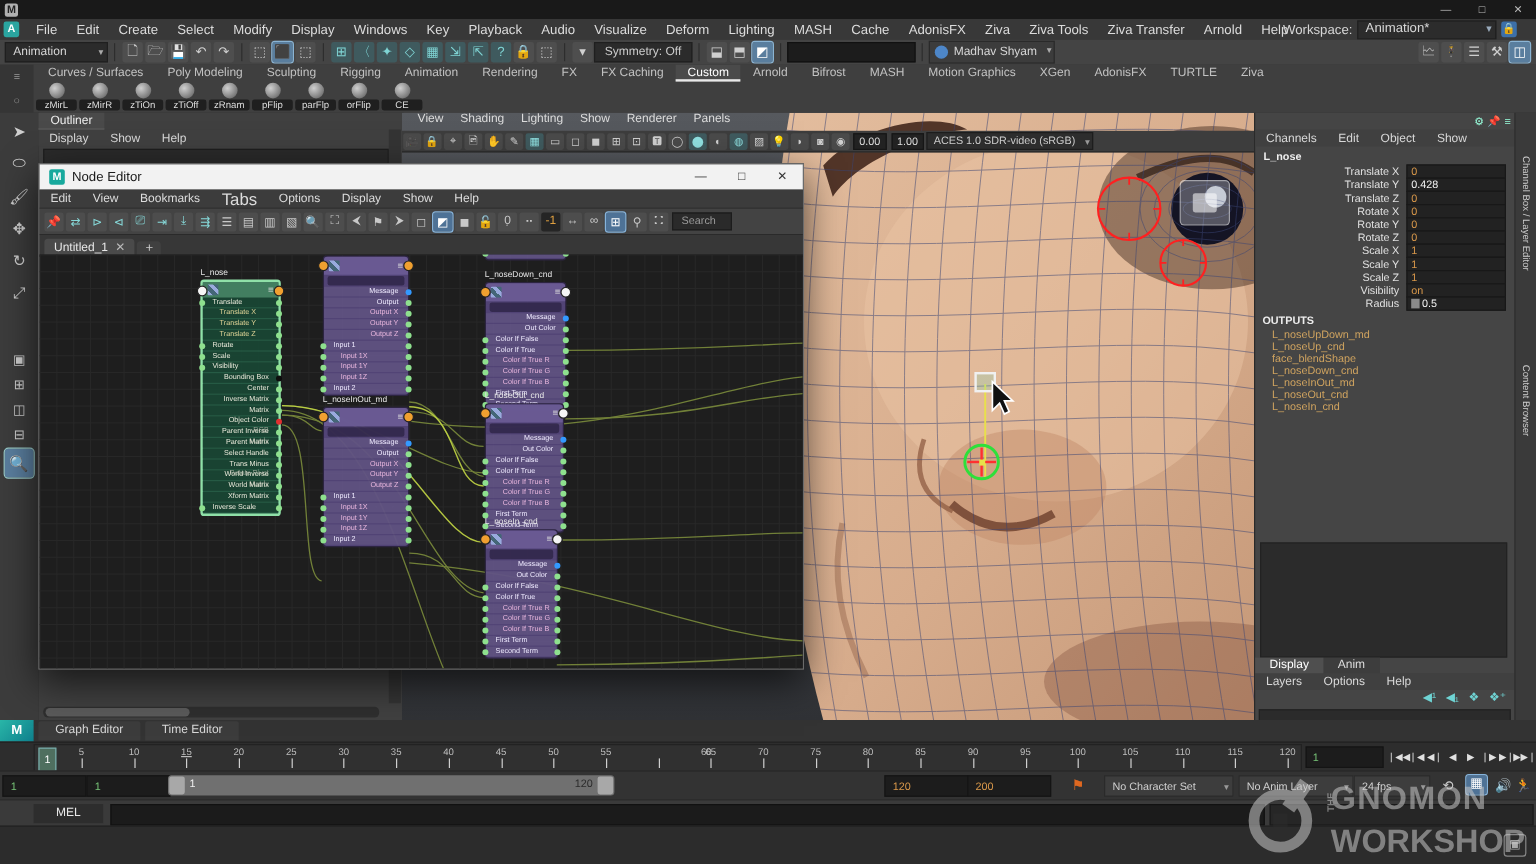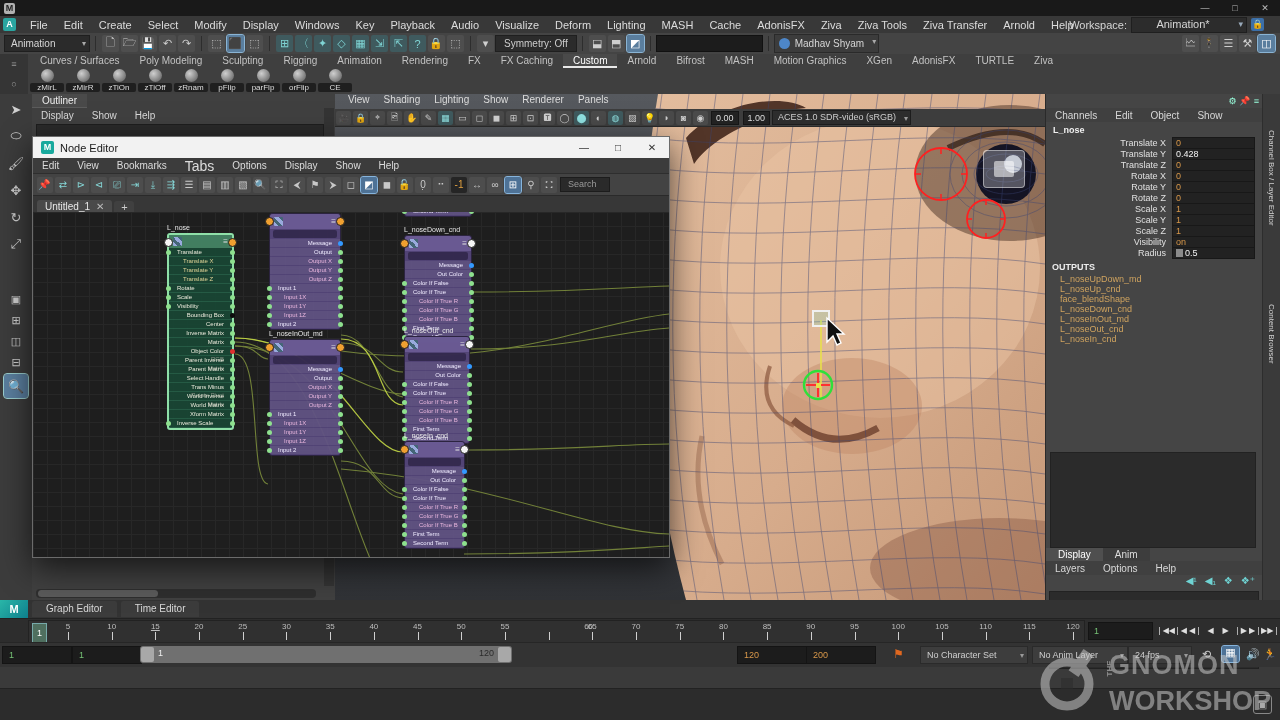--- a/index.html
+++ b/index.html
@@ -14,21 +14,21 @@
   #titlebar{left:0;top:0;width:1280px;height:16px;background:#191919;color:#c9c9c9;
             font-size:10px;display:flex;align-items:center;}
   #titlebar .mico{width:11px;height:11px;background:#b0b0b0;color:#222;font-weight:bold;
             font-size:9px;line-height:11px;text-align:center;margin:0 6px 0 4px;border-radius:2px;}
   #winbtns{position:absolute;right:0;top:0;height:16px;display:flex;}
   #winbtns span{width:30px;text-align:center;line-height:16px;color:#bbb;font-size:9px;}
   #menubar{left:0;top:16px;width:1280px;height:17px;background:#383838;display:flex;align-items:center;border-bottom:1px solid #2c2c2c;}
   #menubar .logo{width:13px;height:13px;margin:0 6px 0 3px;background:#2aa5a0;border-radius:2px;color:#fff;font-weight:bold;font-size:9px;line-height:13px;text-align:center;}
   .menu-item{padding:0 8px;color:#dcdcdc;white-space:nowrap;font-size:11px;}
   #workspace{position:absolute;right:16px;top:0;height:17px;display:flex;align-items:center;gap:4px;}
-  #workspace .dd{background:#2c2c2c;border:1px solid #1f1f1f;padding:0 18px 1px 6px;height:13px;line-height:13px;position:relative;min-width:90px;text-align:center;}
+  #workspace .dd{background:#2c2c2c;border:1px solid #1f1f1f;padding:0 18px 1px 6px;height:13px;line-height:13px;position:relative;min-width:90px;}
   #workspace .dd:after{content:"▾";position:absolute;right:3px;top:0;color:#9ab;font-size:9px;}
   #workspace .lock{width:13px;height:13px;background:#3c6fa8;border-radius:2px;text-align:center;line-height:13px;font-size:9px;color:#fff;}
 
   #statusline{left:0;top:33px;width:1280px;height:21px;background:#444;display:flex;align-items:center;border-bottom:1px solid #2e2e2e;}
   .selbox{background:#2b2b2b;border:1px solid #1f1f1f;height:15px;line-height:15px;padding:0 16px 0 6px;position:relative;margin-left:4px;min-width:62px;font-size:10px;}
   .selbox:after{content:"▾";position:absolute;right:3px;top:0;font-size:8px;color:#aaa;}
   .ic{width:17px;height:17px;margin:0 1px;border-radius:2px;display:inline-flex;align-items:center;justify-content:center;font-size:11px;color:#cfcfcf;background:#4e4e4e;}
   .ic.teal{color:#7fd4d4;background:#3f5a5e;}
   .ic.on{background:#5a7e9e;outline:1px solid #8ab4d4;color:#fff;}
   .sep{width:1px;height:15px;background:#2d2d2d;margin:0 5px;}
@@ -975,20 +975,25 @@
     <span style="position:absolute;left:893px;top:4px;color:#e06820;font-size:12px;">⚑</span>
     <div class="ddbox" style="left:920px;min-width:86px;">No Character Set</div>
     <div class="ddbox" style="left:1032px;min-width:74px;">No Anim Layer</div>
     <div class="ddbox" style="left:1128px;min-width:42px;">24 fps</div>
     <span style="position:absolute;left:1202px;top:5px;color:#ccc;">⟲</span>
     <span style="position:absolute;left:1222px;top:3px;width:17px;height:16px;background:#4e7296;outline:1px solid #86b4dc;border-radius:2px;text-align:center;color:#fff;">▦</span>
     <span style="position:absolute;left:1246px;top:5px;color:#ccc;">🔊</span>
     <span style="position:absolute;left:1263px;top:5px;color:#ccc;">🏃</span>
   </div>
 
+  <div id="cmdline" class="abs">
+    <div id="mel-label">MEL</div>
+    <div id="mel-input"></div>
+    <div id="mel-result"></div>
+  </div>
 
   <div id="helpline" class="abs">
     <div id="status-ic">▣</div>
   </div>
 
   <div id="watermark" class="abs">
     <svg width="64" height="70" style="position:absolute;left:0;top:2px;">
       <circle cx="32" cy="36" r="22" stroke="#c8c8c8" stroke-width="9" fill="none"></circle>
       <rect x="40" y="2" width="12" height="26" fill="#c8c8c8" transform="rotate(35 46 15)"></rect>
       <rect x="26" y="30" width="12" height="12" fill="#2c2c2c"></rect>

